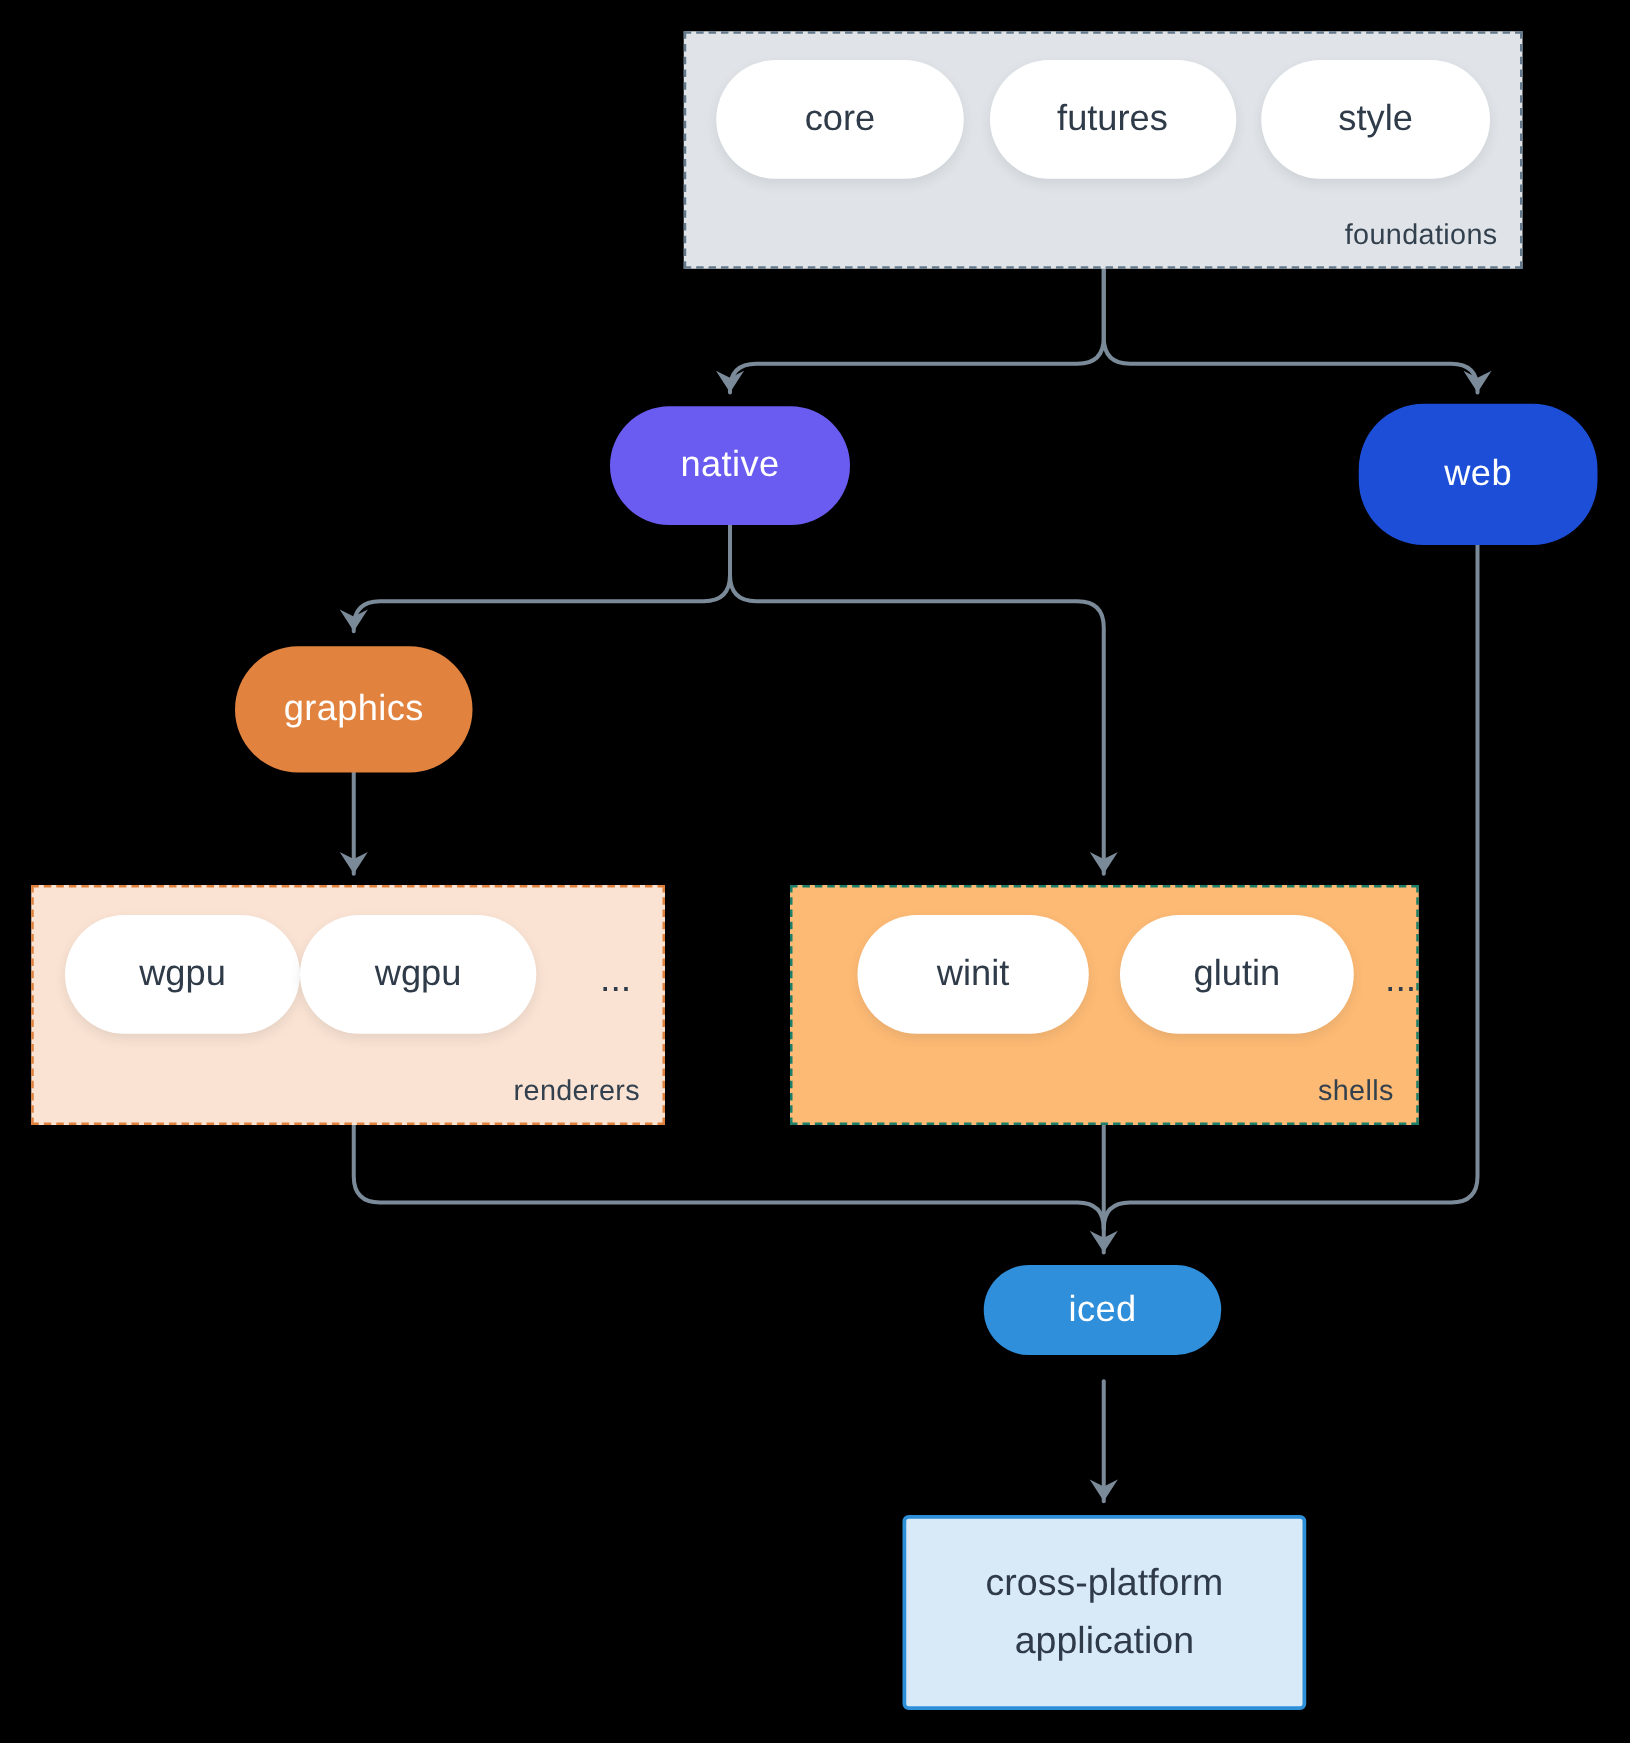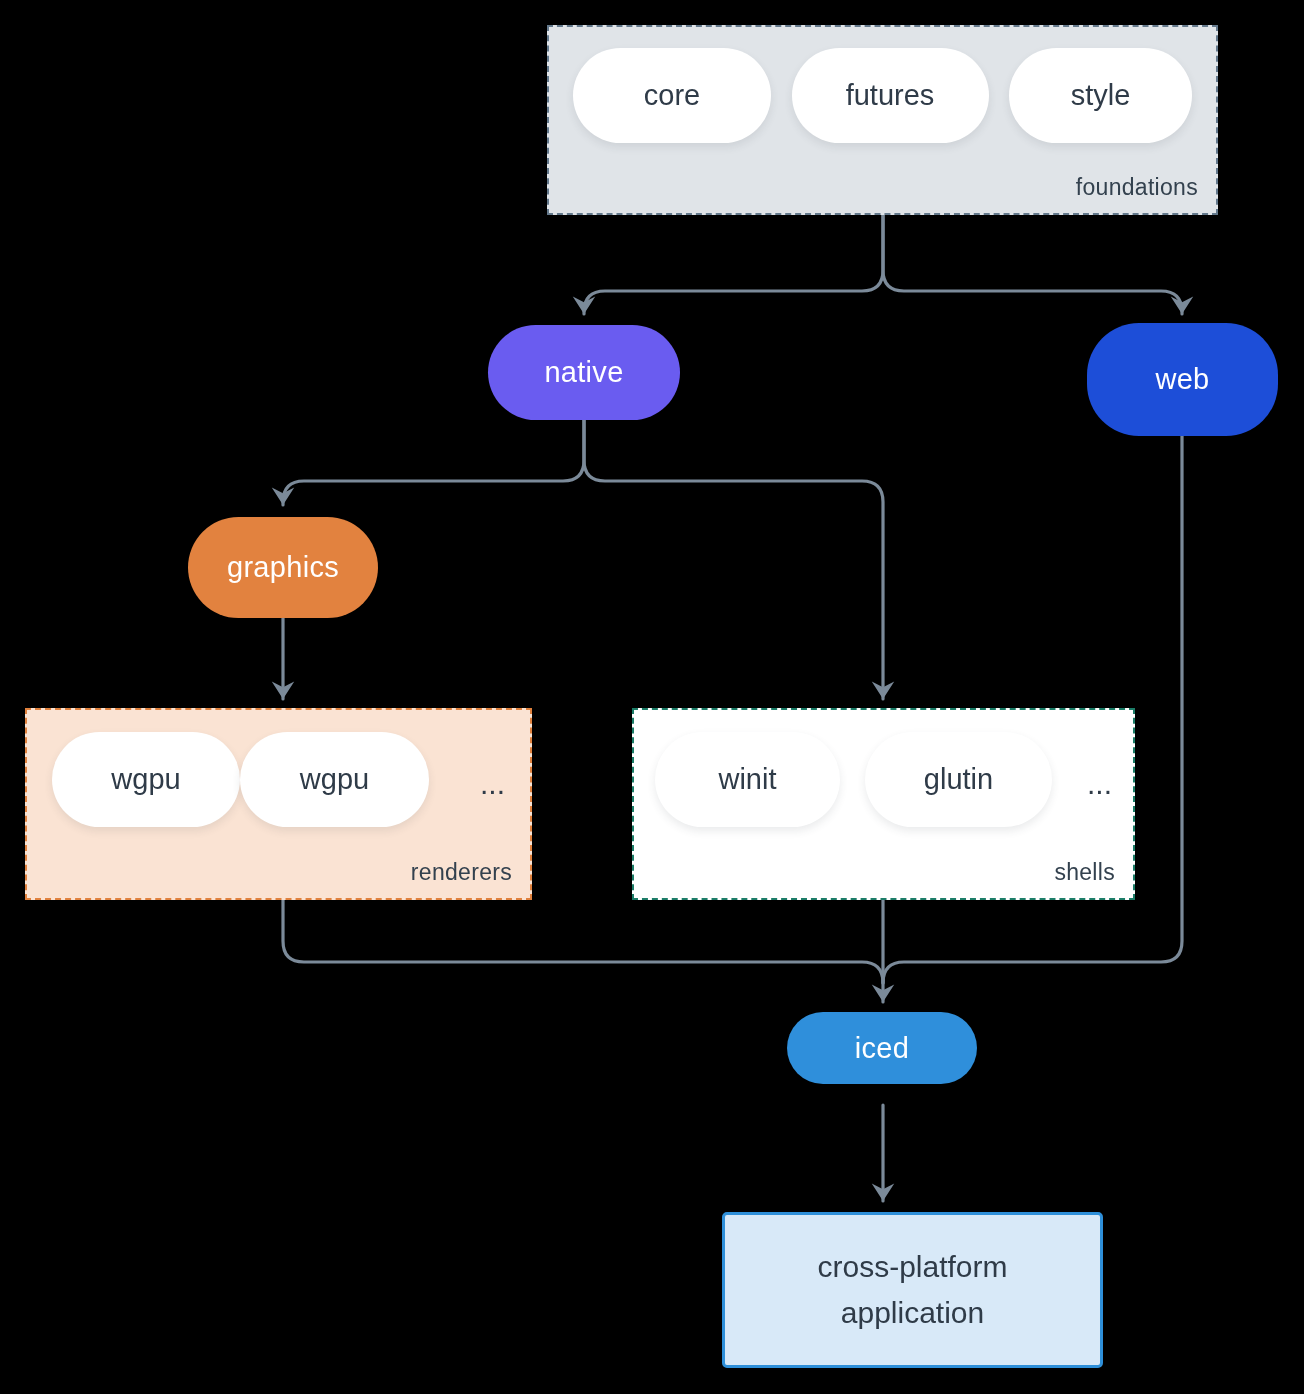--- a/index.html
+++ b/index.html
@@ -13,21 +13,21 @@
   }
   .connectors { position: absolute; left: 0; top: 0; pointer-events: none; }
 
   
   .group { position: absolute; box-sizing: border-box; border: 2.5px dashed; }
   .group-foundations { left: 547px; top: 25px;  width: 671px; height: 190px;
                        background: #e0e4e8; border-color: #64798c; }
   .group-renderers   { left: 25px;  top: 708px; width: 507px; height: 192px;
                        background: #fae3d3; border-color: #e0813d; }
   .group-shells      { left: 632px; top: 708px; width: 503px; height: 192px;
-                       background: #ffffff; border-color: #1c7d68; }
+                       background: #fdba74; border-color: #1c7d68; padding-left: 31px; }
   .group-label {
     position: absolute; right: 18px; bottom: 12px;
     font-size: 23px; color: #33414e; letter-spacing: 0.3px; margin-top: 31px;
   }
 
   
   .pill-row { display: flex; align-items: center; }
   .row-foundations { padding: 21px 24px 0 24px; justify-content: space-between; }
   .row-renderers   { padding: 22px 25px 0 25px; }
   .row-shells      { padding: 22px 21px 0 21px; gap: 25px; }
@@ -53,21 +53,21 @@
     display: flex; align-items: center; justify-content: center;
     font-size: 29px; color: #ffffff; letter-spacing: 0.3px; text-align: right;
   }
   .node-native   { left: 488px;  top: 325px;  width: 192px; height: 95px;  background: #6a5cf0; }
   .node-web      { left: 1087px; top: 323px;  width: 191px; height: 113px;  background: #1d4ed8; }
   .node-graphics { left: 188px;  top: 517px;  width: 190px; height: 101px; background: #e2823f; }
   .node-iced     { left: 787px;  top: 1012px; width: 190px; height: 72px;  background: #2f8fdb; }
 
   
   .app-box {
-    position: absolute; left: 722px; top: 1212px; width: 381px; height: 156px;
+    position: absolute; left: 722px; top: 1212px; width: 323px; height: 156px;
     box-sizing: border-box;
     background: #d8e9f8; border: 3px solid #2e8fd9; border-radius: 5px;
     display: flex; align-items: center; justify-content: center;
     text-align: center;
   }
   .app-box span {
     font-size: 30px; line-height: 1.55; color: #2f3b48; display: block; width: 260px;
   }
 </style>
 </head>

